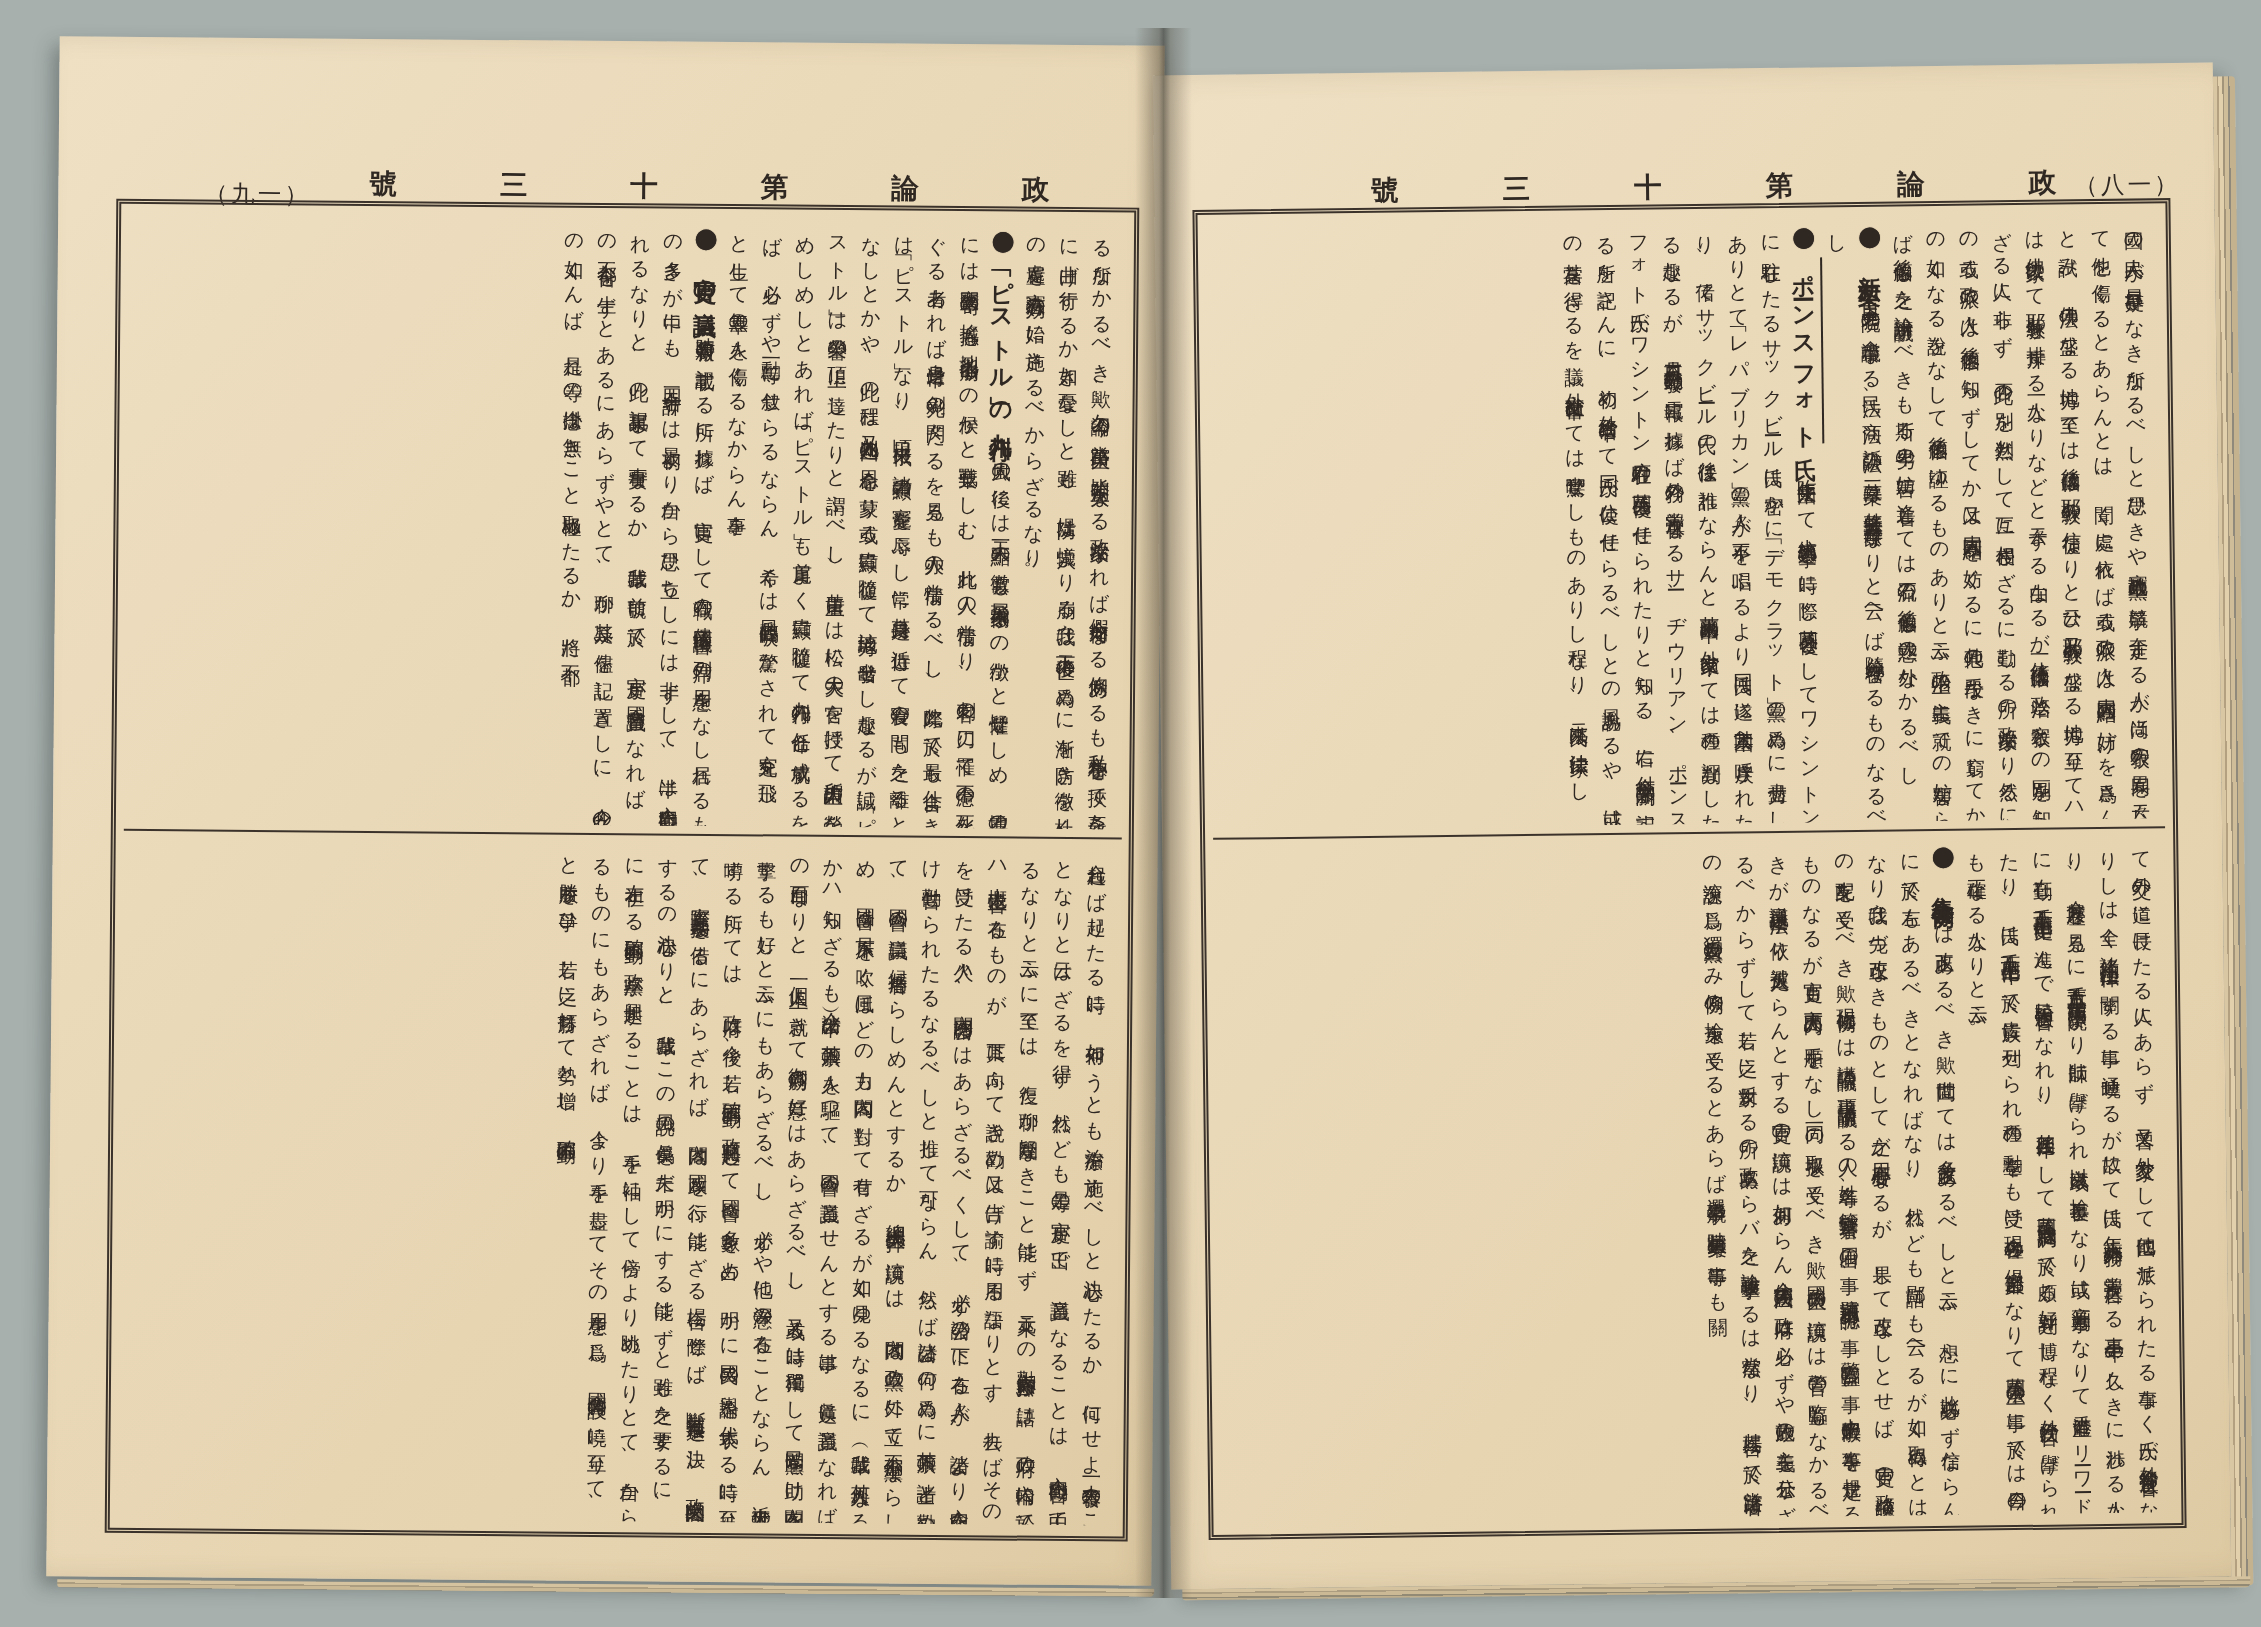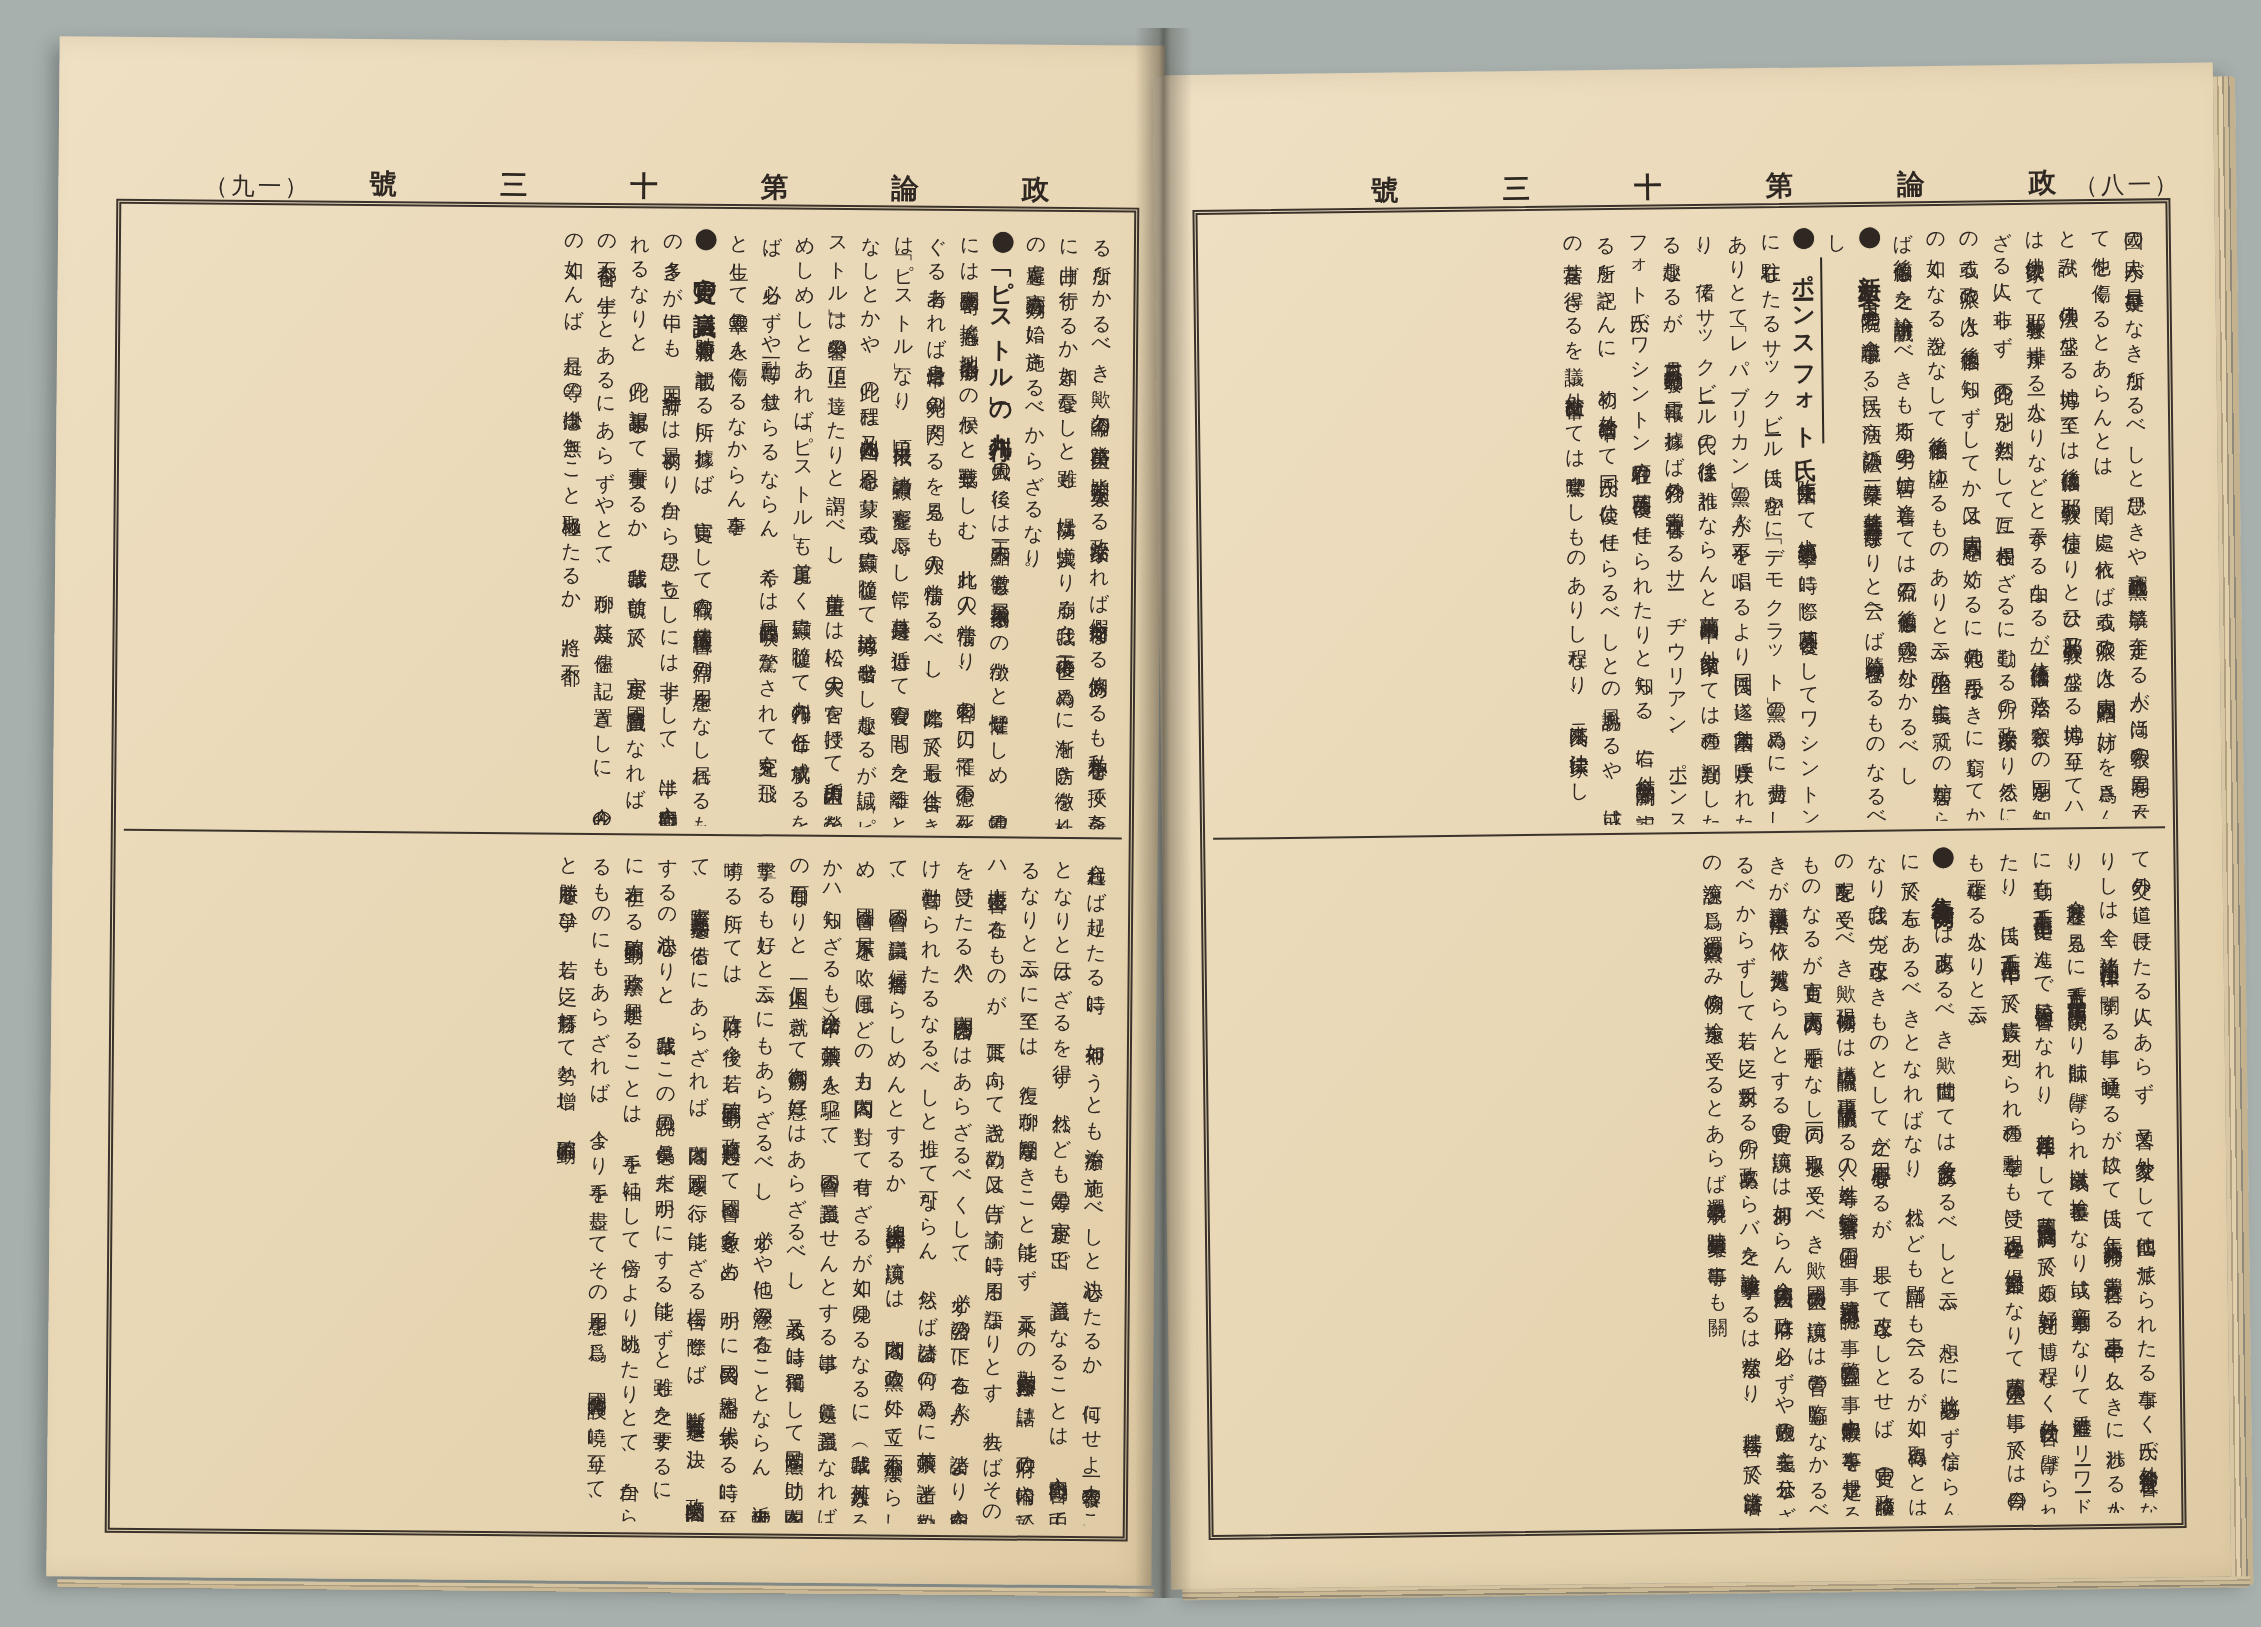--- a/index.html
+++ b/index.html
@@ -43,21 +43,21 @@
     position:absolute;left:1135px;top:28px;width:57px;height:1570px;
     background:linear-gradient(90deg,rgba(60,55,45,0) 0%,rgba(60,55,45,.38) 42%,
       rgba(28,26,20,.5) 50%,rgba(60,55,45,.3) 62%,rgba(60,55,45,0) 100%);
     pointer-events:none;z-index:6;
   }
   .pageno{
     position:absolute;
     font-size:23.6px;color:#2e2722;letter-spacing:3.1px;white-space:nowrap;
   }
   .page.right .pageno{left:920px;top:105px;}
-  .page.left  .pageno{left:146px;top:132px;}
+  .page.left  .pageno{left:146px;top:140px;}
   .title-row{
     position:absolute;display:flex;justify-content:space-between;
     font-size:27.5px;font-weight:bold;color:#2e2722;
   }
   .page.right .title-row{left:217px;width:685px;top:100px;}
   .page.left  .title-row{left:311px;width:680px;top:127px;}
   .frame{
     position:absolute;
     border:5.5px double #3b332b;
     box-sizing:border-box;

